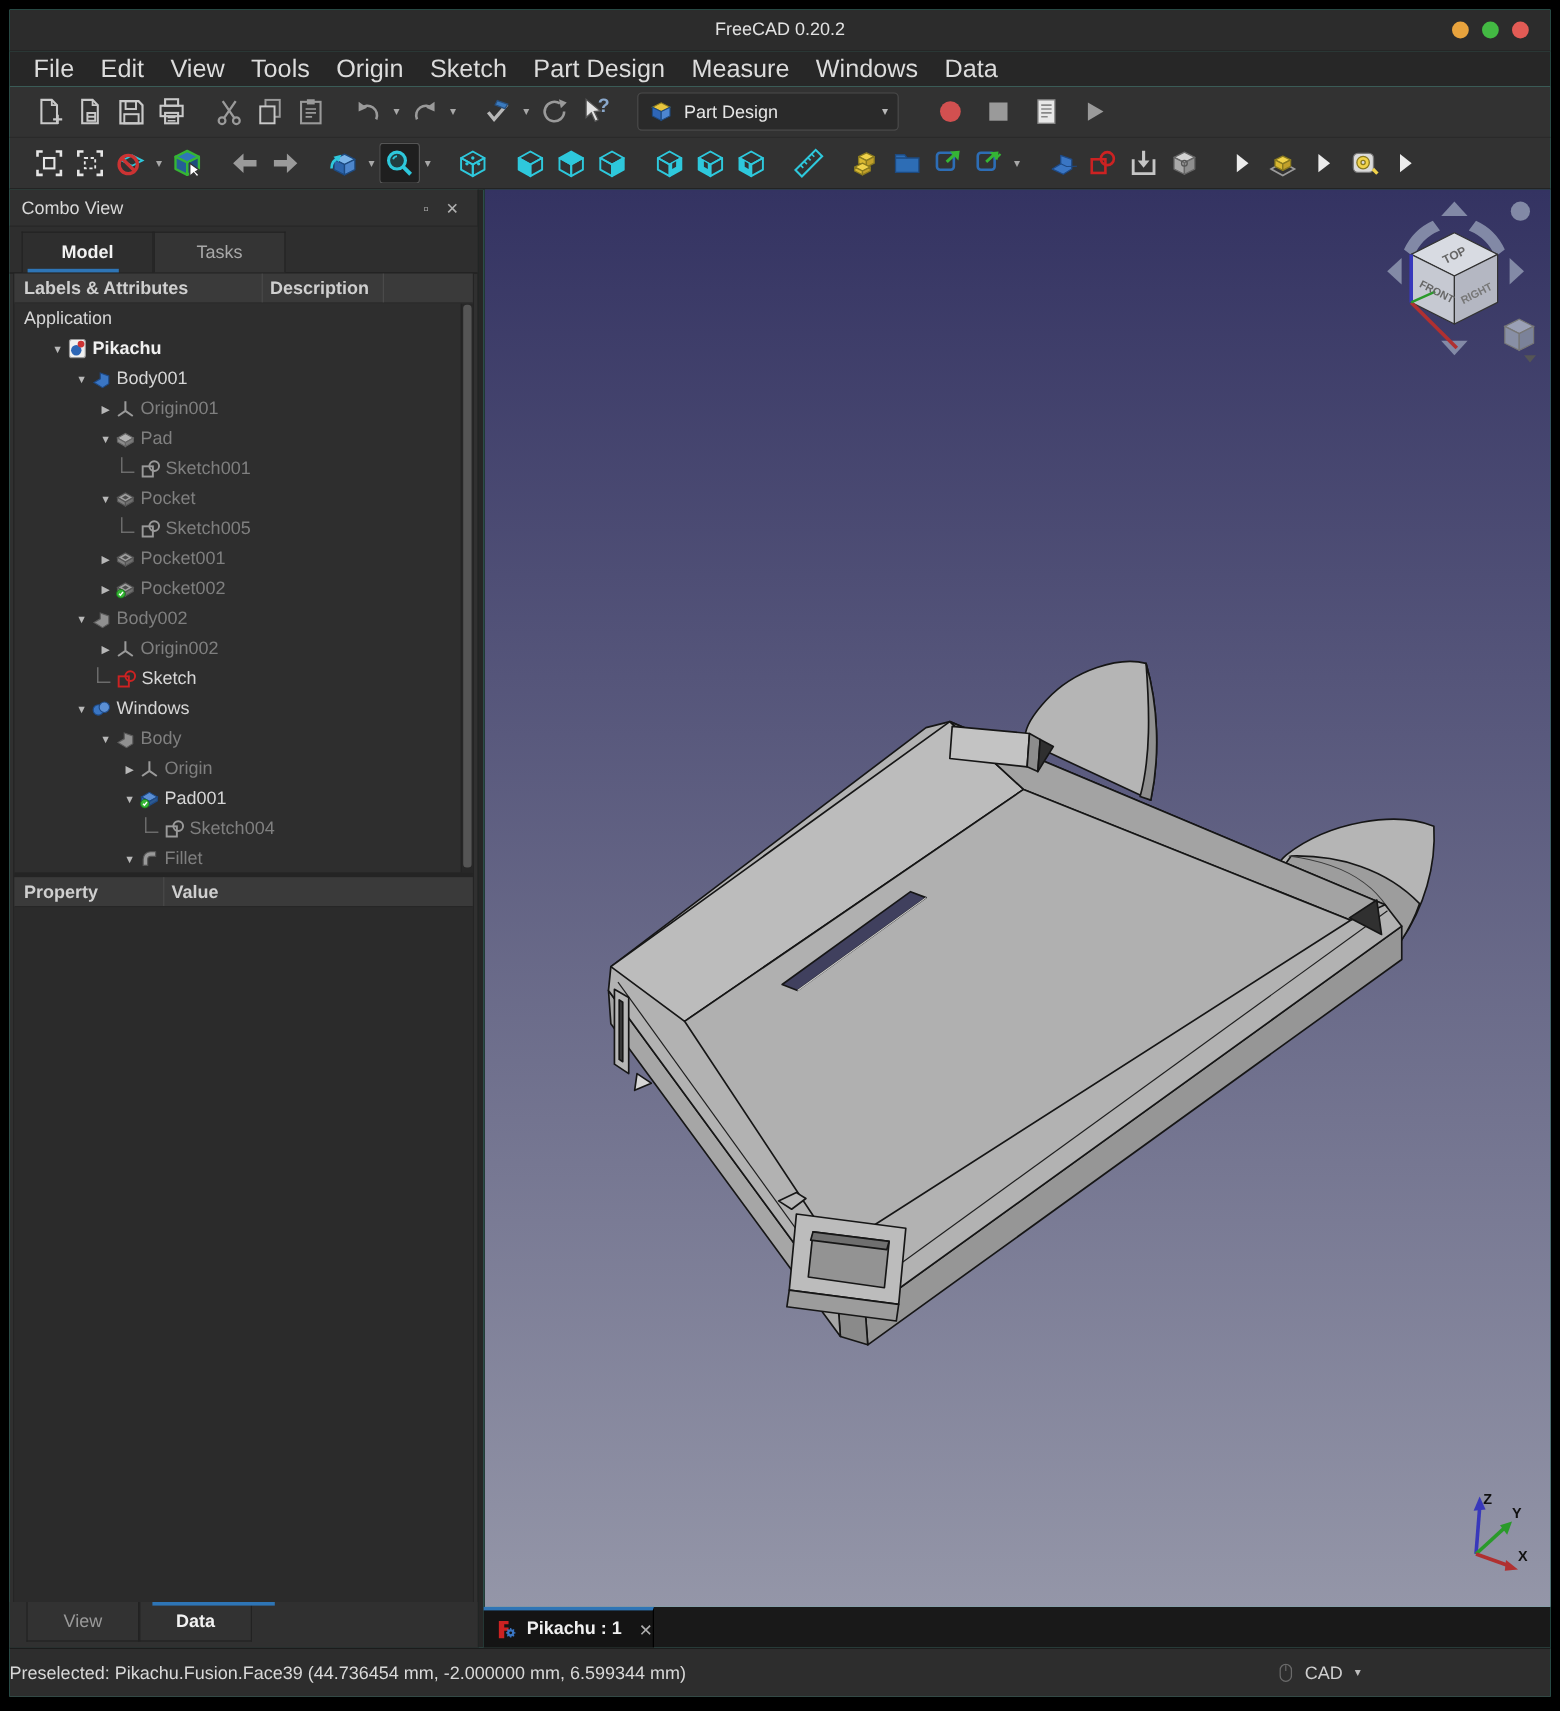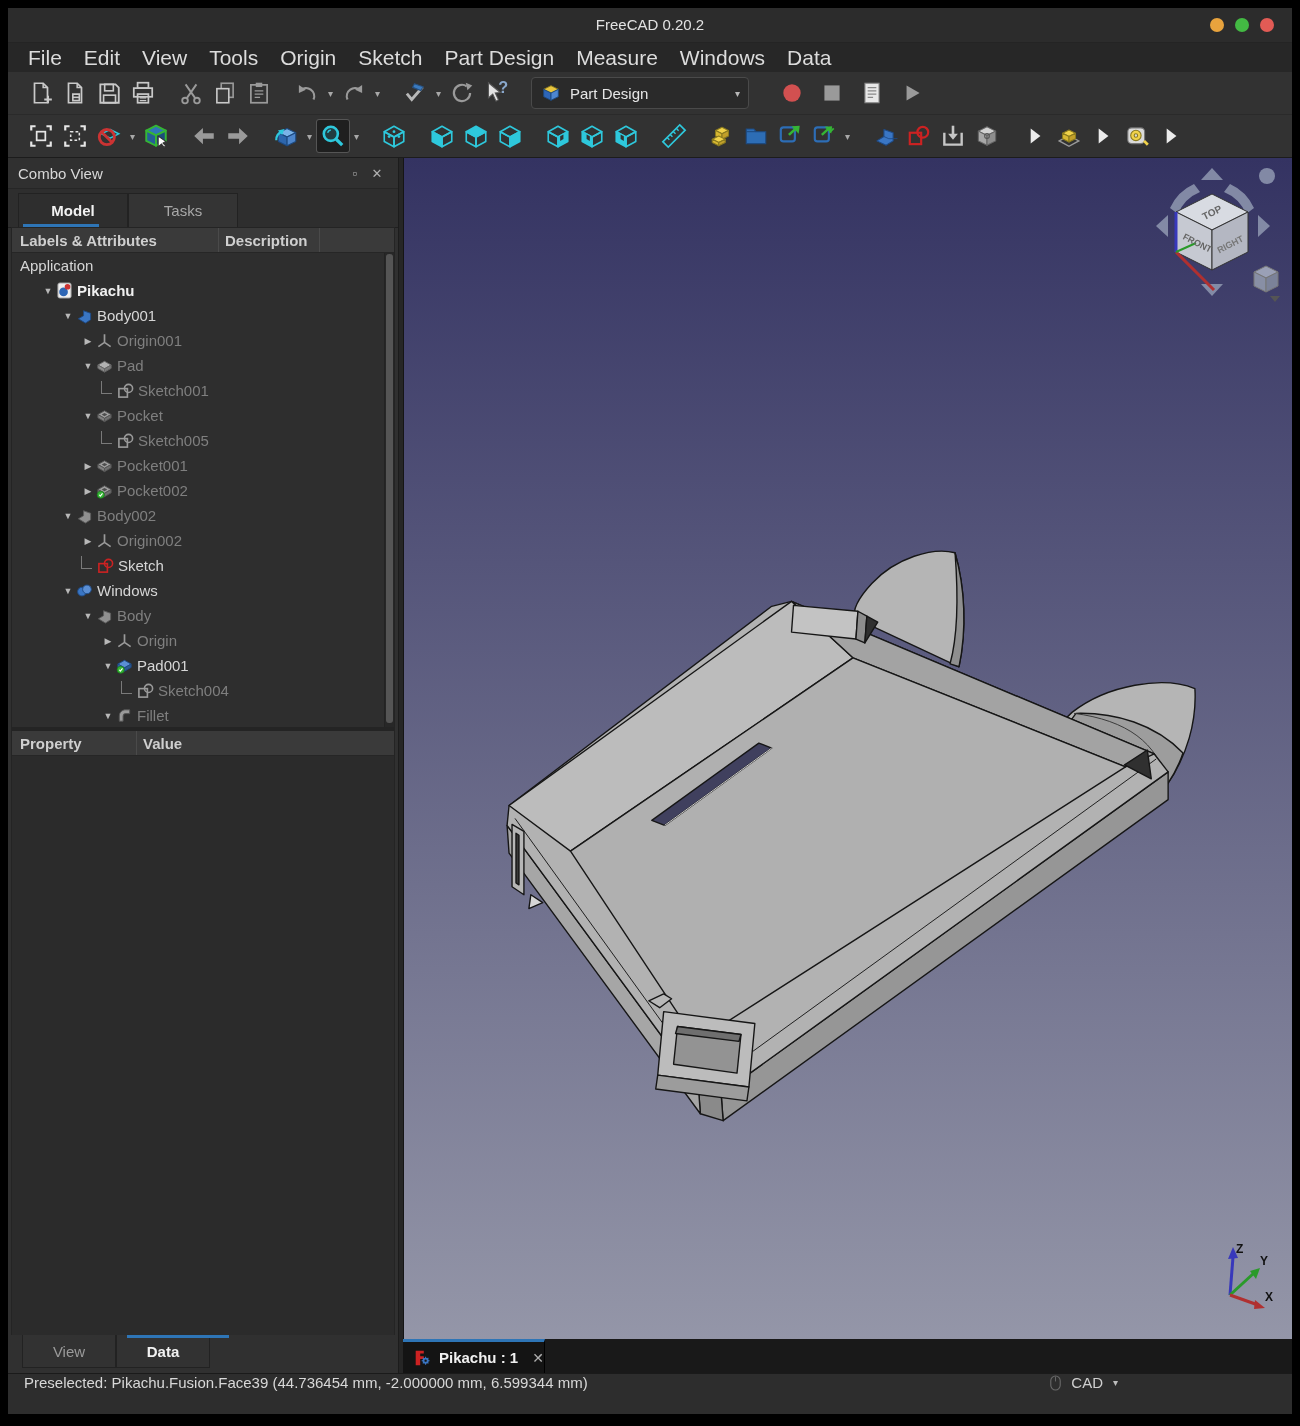--- a/index.html
+++ b/index.html
@@ -66,21 +66,21 @@
   
   .vpcol{flex:1;display:flex;flex-direction:column;min-width:0;}
   .viewport{flex:1;position:relative;background:linear-gradient(180deg,#343362 0%,#9496a8 100%);overflow:hidden;border-left:1px solid #151515;}
   .navcube{position:absolute;top:6px;right:10px;}
   .axisgizmo{position:absolute;bottom:26px;right:18px;}
   .mdistrip{height:34px;background:#191919;display:flex;align-items:stretch;flex:0 0 auto;}
   .mditab{display:flex;align-items:center;gap:8px;padding:0 0 0 10px;background:#141414;border-top:3px solid #2e75b6;border-right:1px solid #000;}
   .mditab .lbl{color:#f0f0f0;font-size:15px;font-weight:bold;}
   .mditab .cls{color:#b0b0b0;font-size:14px;margin-left:6px;}
   
-  .statusbar{height:40px;background:#2d2d2d;border-top:1px solid #1a1a1a;display:flex;align-items:flex-start;padding:0 16px;flex:0 0 auto;}
+  .statusbar{height:40px;background:#2d2d2d;border-top:1px solid #1a1a1a;display:flex;align-items:center;padding:0 0;flex:0 0 auto;}
   .status-msg{color:#d8d8d8;font-size:15px;flex:1;}
   .navsel{display:flex;align-items:center;gap:10px;margin-right:158px;}
   .navsel .lbl{color:#cfcfcf;font-size:15px;}
   .navsel .arr{color:#bdbdbd;font-size:10px;}
 </style>
 </head>
 <body>
 
 <div id="stage">
 <div id="win">

